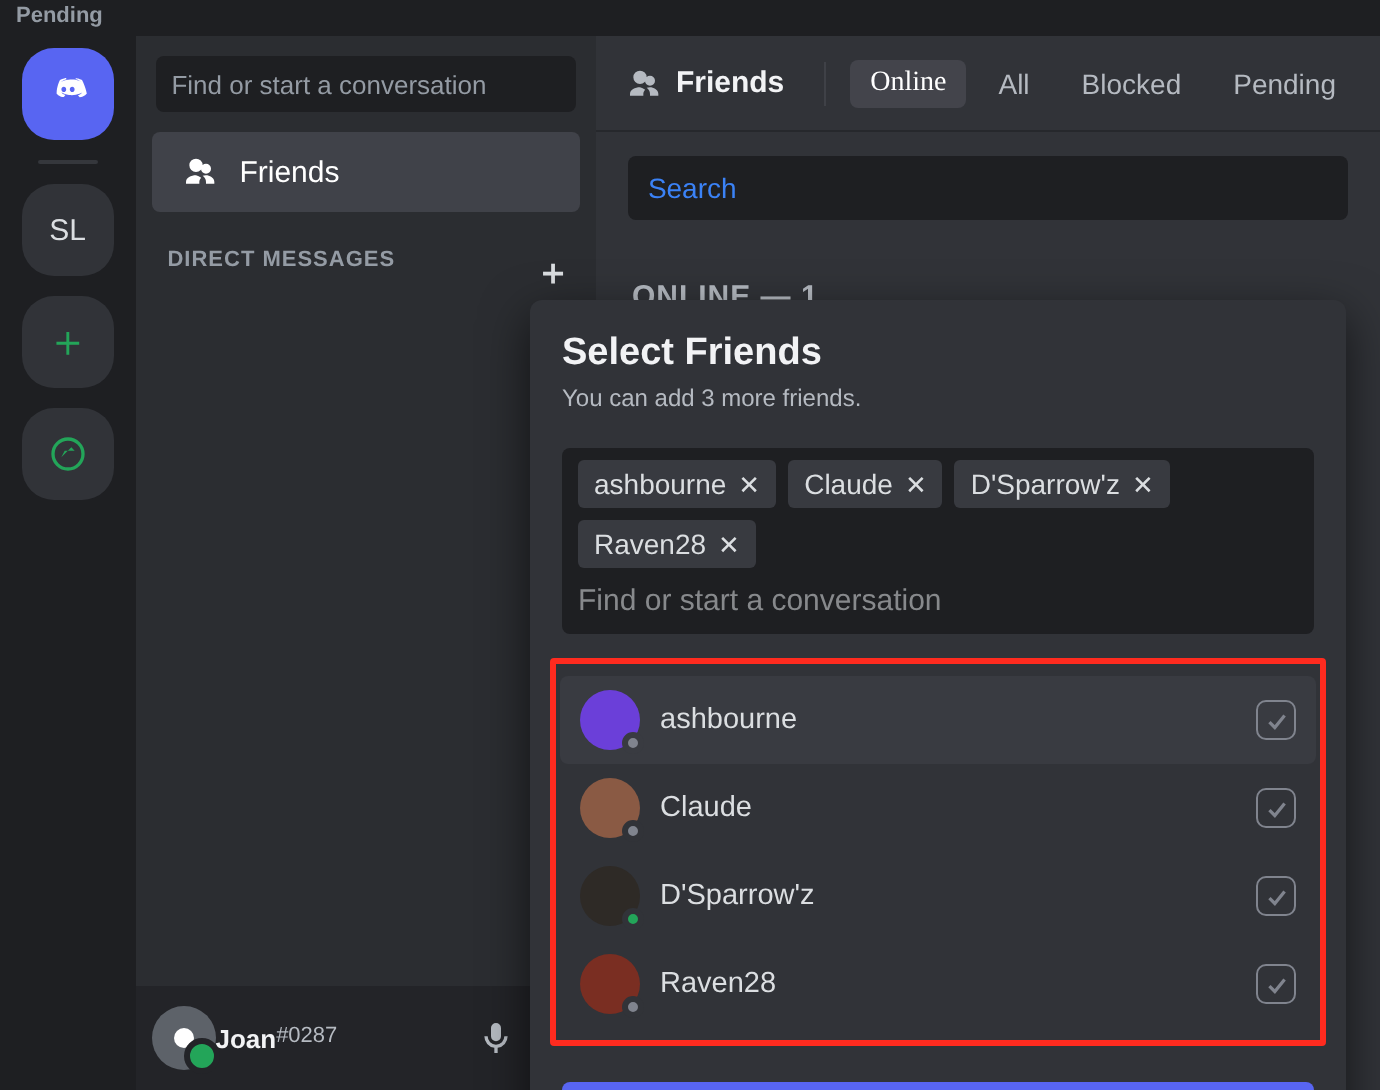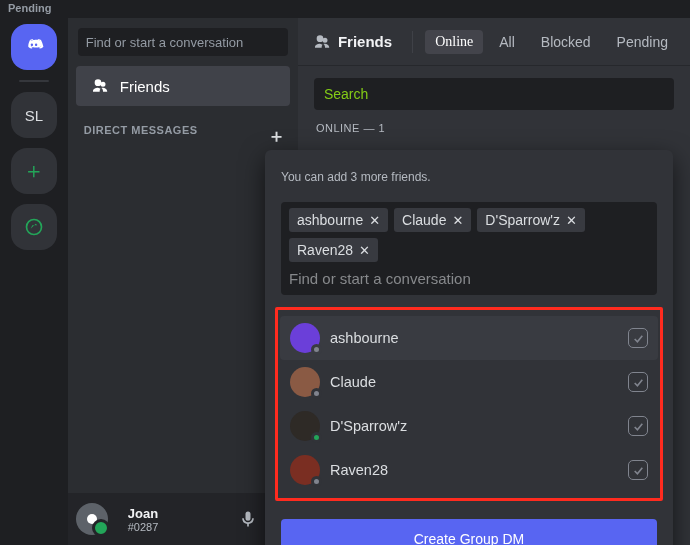--- a/index.html
+++ b/index.html
@@ -82,21 +82,21 @@
   .user-avatar {
     width: 32px; height: 32px; border-radius: 50%;
     background: #5d6269; display: flex; align-items: center; justify-content: center;
     position: relative;
   }
   .user-avatar::after{
     content:""; position:absolute; right:-2px; bottom:-2px;
     width:12px; height:12px; border-radius:50%;
     background:#23a559; border:3px solid #232428;
   }
-  .user-text { margin-left: 20px; display:flex; flex-direction:column;text-align:center; }
+  .user-text { margin-left: 0; display:flex; flex-direction:row;text-align:center; }
   .user-name { font-size: 13px; color:#f2f3f5; font-weight:600; }
   .user-tag { font-size: 11px; color:#b5bac1; }
   .user-icons { margin-left:auto; display:flex; gap:12px; color:#b5bac1; }
 
   .main-col {
     flex: 1;
     background: #313338;
     display:flex; flex-direction:column;
     position: relative;
   }
@@ -109,29 +109,29 @@
   .tab-friends-icon { display:flex; align-items:center; gap:8px; color:#f2f3f5; font-weight:600; font-size:15px; padding-right: 8px; }
   .tab-sep { width:1px; height:22px; background:#3f4147; margin: 0 6px; }
   .tab {
     padding: 4px 10px;
     border-radius:4px;
     color:#b5bac1; font-size:14px; font-weight:500;
   }
   .tab.active { background:#43444b; color:#fff;font-family:Liberation Serif, serif; }
 
   .main-search {
-    margin: 12px 16px 12px 16px;
+    margin: 12px 16px 30px 16px;
     height: 32px;
     background: #1e1f22;
     border-radius:4px;
-    color:#84cc16; font-size:14px;
+    color:#3b82f6; font-size:14px;
     display:flex; align-items:center; padding:0 10px;
   }
   .online-label {
-    padding: 0 18px; color:#b5bac1; font-size:11px; font-weight:400; letter-spacing:.5px;
+    padding: 0 18px; color:#b5bac1; font-size:15px; font-weight:700; letter-spacing:.5px;
   }
 
   
   .popover {
     position: absolute;
     top: 150px;
     left: 265px;
     width: 408px;
     background: #313338;
     border-radius: 6px;
@@ -281,20 +281,21 @@
       <div class="tab">Pending</div>
     </div>
     <div class="main-search">Search</div>
     <div class="online-label">ONLINE — 1</div>
   </div>
 
 </div>
 
 <div class="popover">
   <div class="pop-head">
+    <div class="pop-title">Select Friends</div>
     <div class="pop-sub">You can add 3 more friends.</div>
   </div>
   <div class="pop-search-wrap">
     <div class="chips" id="chips">
         <div class="chip">
           <span>ashbourne</span>
           <span class="x">✕</span>
         </div>
         <div class="chip">
           <span>Claude</span>

